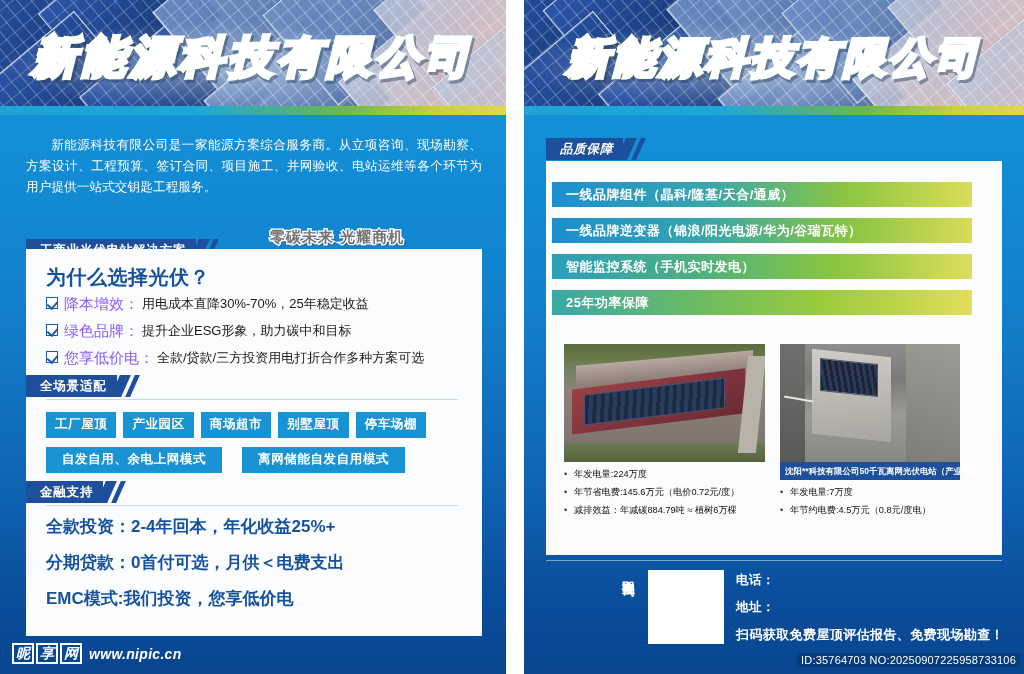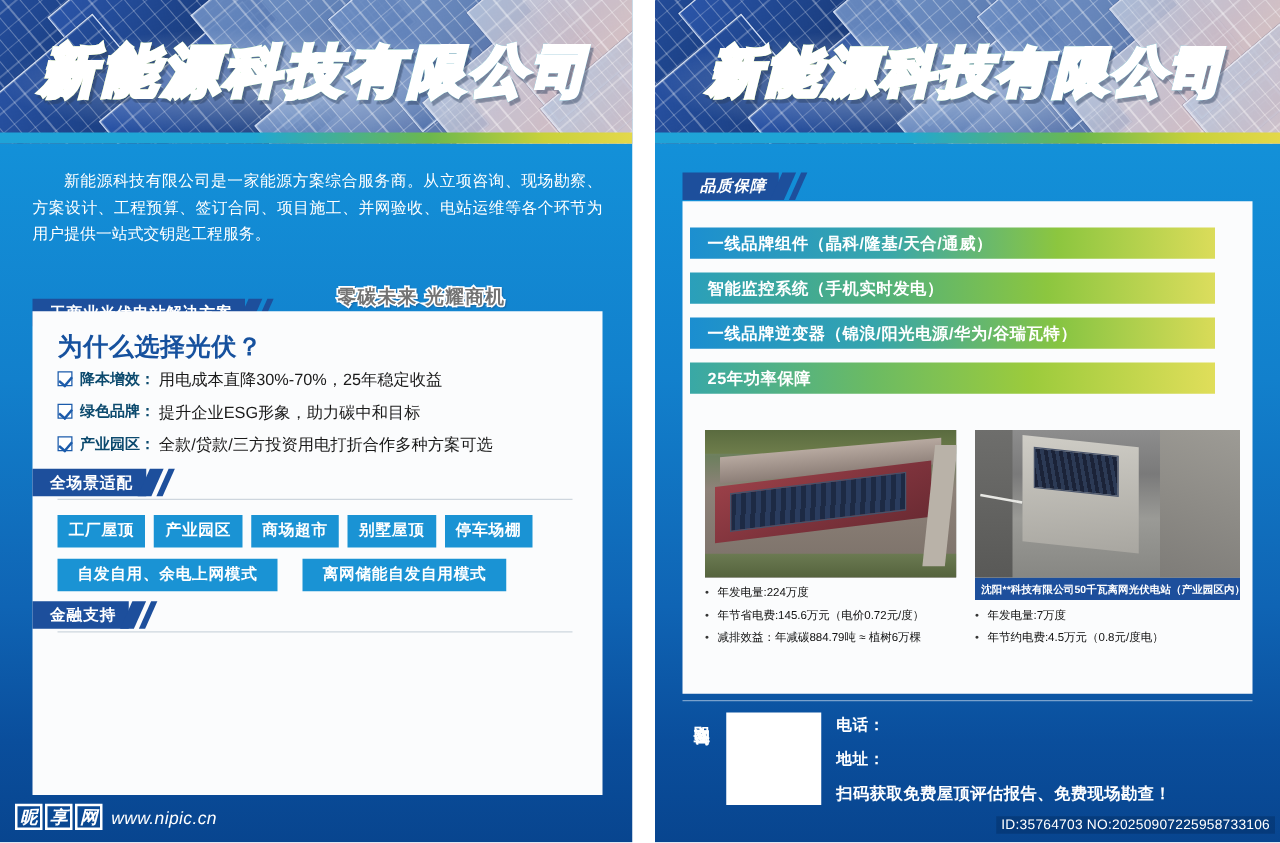--- a/index.html
+++ b/index.html
@@ -120,21 +120,21 @@
   .chk-row{display:flex;align-items:flex-start;margin-bottom:8px;}
   .chk-box{
     width:12px;height:12px;flex:0 0 12px;margin-top:2px;margin-right:6px;
     border:1.4px solid #1b5bab;position:relative;background:#fff;
   }
   .chk-box:after{
     content:"";position:absolute;left:2px;top:1px;width:5px;height:8px;
     border-right:2px solid #1b5bab;border-bottom:2px solid #1b5bab;
     transform:rotate(40deg);
   }
-  .chk-k{color:#0c4a6e;font-weight:bold;font-size:12px;white-space:nowrap;margin-right:3px;}
+  .chk-k{color:#8b5cf6;font-weight:normal;font-size:15px;white-space:nowrap;margin-right:3px;}
   .chk-v{color:#1a1a1a;font-size:13px;}
 
   
   .hr{position:absolute;height:1px;background:#ced6de;}
 
   
   .tags{position:absolute;}
   .tagrow{display:flex;gap:7px;margin-bottom:9px;}
   .tag{
     background:#1a93d4;color:#ffffff;font-size:12.5px;font-weight:bold;
@@ -152,21 +152,21 @@
   
   .nipic{position:absolute;left:12px;bottom:10px;display:flex;align-items:center;gap:7px;}
   .nipic-logo{
     display:flex;gap:2px;
   }
   .nipic-box{
     border:2px solid #ffffff;color:#ffffff;font-weight:bold;font-size:14px;
     width:22px;height:21px;display:flex;align-items:center;justify-content:center;
     font-style:italic;
   }
-  .nipic-url{color:#ffffff;font-size:14px;font-weight:normal;font-style:italic;letter-spacing:.3px;}
+  .nipic-url{color:#ffffff;font-size:14px;font-weight:bold;font-style:italic;letter-spacing:.3px;}
 
   
   .qbars{position:absolute;}
   .qbar{
     height:25px;margin-bottom:11px;display:flex;align-items:center;
     color:#ffffff;font-weight:bold;font-size:13px;padding-left:14px;letter-spacing:.5px;
   }
   .qbar.b1{background:linear-gradient(90deg,#1c8fd0 0%,#39a7aa 38%,#8cc63f 70%,#dbdc5a 100%);}
   .qbar.b2{background:linear-gradient(90deg,#1b8ed0 0%,#35a5ac 35%,#86c442 70%,#d9db58 100%);}
   .qbar.b3{background:linear-gradient(90deg,#2a9fbb 0%,#4fb07d 35%,#8cc63f 68%,#dcdd5d 100%);}
@@ -195,21 +195,21 @@
 
   .ph2{position:absolute;inset:0;background:linear-gradient(180deg,#8d8d8d 0%,#7a7a7a 30%,#9a9a96 60%,#878783 100%);}
   .ph2 .bld{position:absolute;left:18%;top:8%;width:44%;height:72%;background:linear-gradient(170deg,#cfcdc6,#a8a6a0);transform:skewY(6deg);}
   .ph2 .pv{position:absolute;left:22%;top:14%;width:32%;height:28%;
     background:repeating-linear-gradient(80deg,#1b2338 0 3px,#2c3a55 3px 6px);transform:skewY(6deg);border:1px solid #4a556b;}
   .ph2 .strip{position:absolute;left:0;top:0;width:14%;height:100%;background:linear-gradient(180deg,#6e6e6c,#595957);}
   .ph2 .strip2{position:absolute;right:0;top:0;width:30%;height:100%;background:linear-gradient(200deg,#9d9b95,#7e7c78);}
   .ph2 .ln{position:absolute;left:2%;top:46%;width:16%;height:2px;background:#e8e8e4;transform:rotate(10deg);}
 
   
-  .contact{position:absolute;}
+  .contact{position:absolute;justify-content:flex-end;}
   .ct-vert{
     writing-mode:vertical-rl;text-orientation:upright;
     color:#ffffff;font-weight:bold;font-size:13px;letter-spacing:1px;line-height:15px;
   }
   .qr{width:76px;height:74px;background:#ffffff;}
   .ct-lines{color:#ffffff;}
   .ct-l{font-size:12.5px;font-weight:bold;margin-bottom:10px;letter-spacing:.5px;}
   .ct-cta{font-size:13px;font-weight:bold;letter-spacing:.4px;}
   .idno{
     position:absolute;right:4px;bottom:7px;color:#ffffff;font-size:11px;
@@ -263,21 +263,21 @@
         <span class="chk-k">降本增效：</span>
         <span class="chk-v">用电成本直降30%-70%，25年稳定收益</span>
       </div>
       <div class="chk-row">
         <span class="chk-box"></span>
         <span class="chk-k">绿色品牌：</span>
         <span class="chk-v">提升企业ESG形象，助力碳中和目标</span>
       </div>
       <div class="chk-row">
         <span class="chk-box"></span>
-        <span class="chk-k">产业园区：</span>
+        <span class="chk-k">您享低价电：</span>
         <span class="chk-v">全款/贷款/三方投资用电打折合作多种方案可选</span>
       </div>
     </div>
 
     <div class="sec-wrap" style="left:26px;top:375px;">
       <div class="sec-body">全场景适配</div>
       <div class="sec-tail1"></div>
       <div class="sec-tail2"></div>
     </div>
     <div class="hr" style="left:46px;top:399px;width:412px;"></div>
@@ -296,20 +296,31 @@
       </div>
     </div>
 
     <div class="sec-wrap" style="left:26px;top:481px;">
       <div class="sec-body">金融支持</div>
       <div class="sec-tail1"></div>
       <div class="sec-tail2"></div>
     </div>
     <div class="hr" style="left:46px;top:505px;width:412px;"></div>
 
+    <div class="fin">
+      <div class="fin-row">
+        <span class="fin-k">全款投资：</span><span class="fin-v">2-4年回本，年化收益25%+</span>
+      </div>
+      <div class="fin-row">
+        <span class="fin-k">分期贷款：</span><span class="fin-v">0首付可选，月供＜电费支出</span>
+      </div>
+      <div class="fin-row">
+        <span class="fin-k">EMC模式:</span><span class="fin-v plain">我们投资，您享低价电</span>
+      </div>
+    </div>
 
     <div class="nipic">
       <span class="nipic-logo">
         <span class="nipic-box">昵</span>
         <span class="nipic-box">享</span>
         <span class="nipic-box">网</span>
       </span>
       <span class="nipic-url">www.nipic.cn</span>
     </div>
   </div>
@@ -339,22 +350,22 @@
     <div class="sec-wrap" style="left:22px;top:138px;font-style:italic;">
       <div class="sec-body">品质保障</div>
       <div class="sec-tail1"></div>
       <div class="sec-tail2"></div>
     </div>
 
     <div class="card card-white" style="left:22px;top:161px;width:456px;height:394px;"></div>
 
     <div class="qbars" style="left:28px;top:182px;width:420px;">
       <div class="qbar b1">一线品牌组件（晶科/隆基/天合/通威）</div>
+      <div class="qbar b2">一线品牌逆变器（锦浪/阳光电源/华为/谷瑞瓦特）</div>
       <div class="qbar b3">智能监控系统（手机实时发电）</div>
-      <div class="qbar b2">一线品牌逆变器（锦浪/阳光电源/华为/谷瑞瓦特）</div>
       <div class="qbar b4">25年功率保障</div>
     </div>
 
     <div class="proj" style="left:40px;top:344px;width:201px;">
       <div class="proj-img">
         <div class="ph1">
           <div class="grn1"></div>
             <div class="grn2"></div>
           <div class="roofC"></div>
             <div class="roofA"></div>
@@ -371,21 +382,21 @@
           <span class="bul-dot">•</span>
           <span>年节省电费:145.6万元（电价0.72元/度）</span>
         </div>
         <div class="bul">
           <span class="bul-dot">•</span>
           <span>减排效益：年减碳884.79吨 ≈ 植树6万棵</span>
         </div>
       </div>
     </div>
 
-    <div class="proj" style="left:256px;top:344px;width:212px;">
+    <div class="proj" style="left:256px;top:344px;width:180px;">
       <div class="proj-img">
         <div class="ph2">
           <div class="strip"></div>
             <div class="strip2"></div>
           <div class="bld"></div>
             <div class="pv"></div>
             <div class="ln"></div>
         </div>
       </div>
       <div class="proj-cap" style="font-size:8.4px;">沈阳**科技有限公司50千瓦离网光伏电站（产业园区内）</div>

